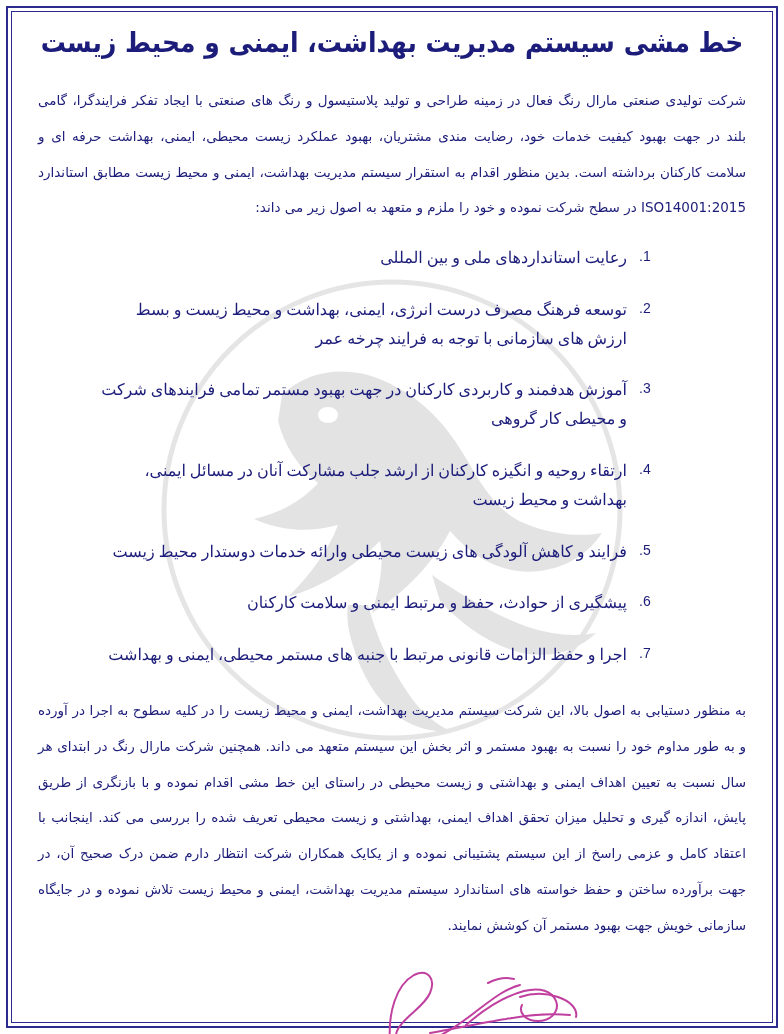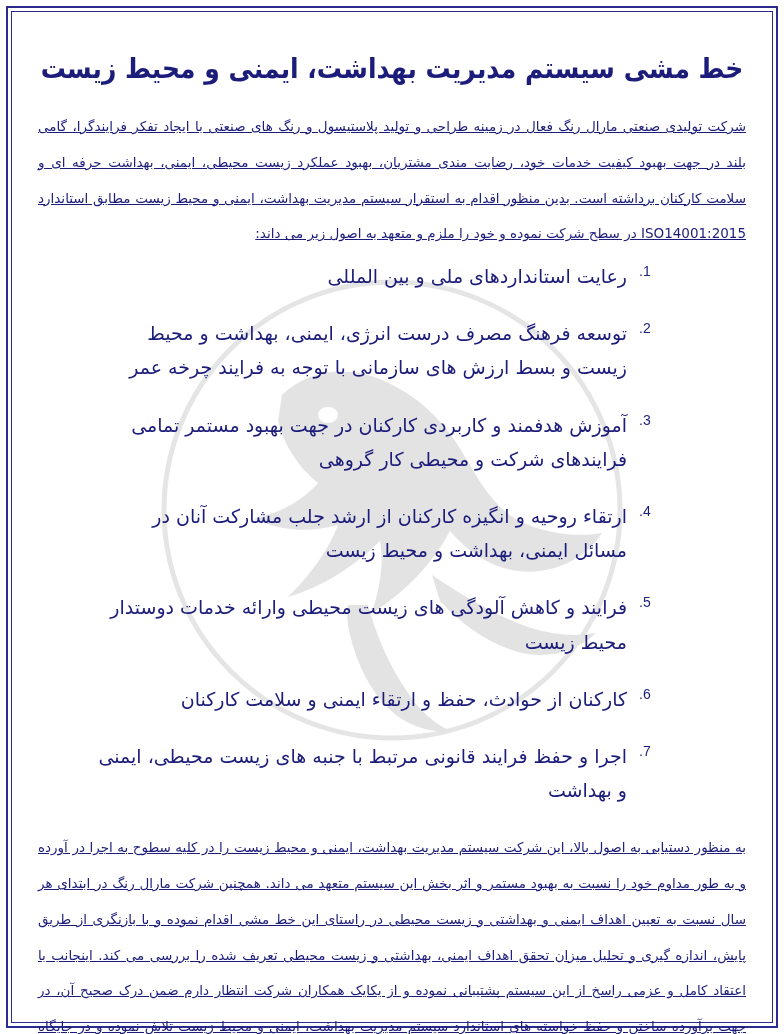--- a/index.html
+++ b/index.html
@@ -45,21 +45,21 @@
     transform: translate(-50%, -50%);
     width: 520px;
     height: 470px;
     opacity: 0.5;
     pointer-events: none;
     z-index: 0;
   }
   .content {
     position: relative;
     z-index: 2;
-    padding: 32px 34px 0 34px;
+    padding: 6px 34px 0 34px;
     box-sizing: border-box;
     height: 100%;
   }
   
   .meta {
     position: absolute;
     top: 22px;
     right: 28px;
     z-index: 3;
     text-align: right;
@@ -87,33 +87,33 @@
   
   .para {
     color: #1c1c7a;
     font-size: 13.5px;
     line-height: 2.65;
     text-align: justify;
     text-align-last: right;
     direction: rtl;
     margin: 16px 4px 0 4px;
     font-family: "DejaVu Sans", "Liberation Sans", sans-serif;
-    text-decoration: underline;
   }
   .para.first { margin-top: 26px; }
 
   
   ol.principles {
     direction: rtl;
     color: #1c1c7a;
-    font-size: 19px;
-    margin: 7px 55px 0 60px;
+    font-size: 16px;
+    margin: 18px 55px 0 60px;
     padding: 0 26px 0 0;
     list-style: none;
     counter-reset: pitem;
+    font-family: Liberation Serif, serif;
   }
   ol.principles li {
     position: relative;
     margin: 0 0 23px 0;
     line-height: 1.8;
     text-align: right;
     padding-right: 42px;
     counter-increment: pitem;
   }
   ol.principles li::before {
@@ -186,22 +186,22 @@
     <h1 class="title">خط مشی سیستم مدیریت بهداشت، ایمنی و محیط زیست</h1>
 
     <p class="para first">شرکت تولیدی صنعتی مارال رنگ فعال در زمینه طراحی و تولید پلاستیسول و رنگ های صنعتی با ایجاد تفکر فرایندگرا، گامی بلند در جهت بهبود کیفیت خدمات خود، رضایت مندی مشتریان، بهبود عملکرد زیست محیطی، ایمنی، بهداشت حرفه ای و سلامت کارکنان برداشته است. بدین منظور اقدام به استقرار سیستم مدیریت بهداشت، ایمنی و محیط زیست مطابق استاندارد ISO14001:2015 در سطح شرکت نموده و خود را ملزم و متعهد به اصول زیر می داند:</p>
 
     <ol class="principles">
       <li>رعایت استانداردهای ملی و بین المللی</li>
       <li>توسعه فرهنگ مصرف درست انرژی، ایمنی، بهداشت و محیط زیست و بسط ارزش های سازمانی با توجه به فرایند چرخه عمر</li>
       <li>آموزش هدفمند و کاربردی کارکنان در جهت بهبود مستمر تمامی فرایندهای شرکت و محیطی کار گروهی</li>
       <li>ارتقاء روحیه و انگیزه کارکنان از ارشد جلب مشارکت آنان در مسائل ایمنی، بهداشت و محیط زیست</li>
       <li>فرایند و کاهش آلودگی های زیست محیطی وارائه خدمات دوستدار محیط زیست</li>
-      <li>کارکنان از حوادث، حفظ و ارتقاء ایمنی و سلامت کارکنان</li>
-      <li>اجرا و حفظ فرایند قانونی مرتبط با جنبه های زیست محیطی، ایمنی و بهداشت</li>
+      <li>پیشگیری از حوادث، حفظ و مرتبط ایمنی و سلامت کارکنان</li>
+      <li>اجرا و حفظ الزامات قانونی مرتبط با جنبه های مستمر محیطی، ایمنی و بهداشت</li>
     </ol>
 
     <p class="para closing">به منظور دستیابی به اصول بالا، این شرکت سیستم مدیریت بهداشت، ایمنی و محیط زیست را در کلیه سطوح به اجرا در آورده و به طور مداوم خود را نسبت به بهبود مستمر و اثر بخش این سیستم متعهد می داند. همچنین شرکت مارال رنگ در ابتدای هر سال نسبت به تعیین اهداف ایمنی و بهداشتی و زیست محیطی در راستای این خط مشی اقدام نموده و با بازنگری از طریق پایش، اندازه گیری و تحلیل میزان تحقق اهداف ایمنی، بهداشتی و زیست محیطی تعریف شده را بررسی می کند. اینجانب با اعتقاد کامل و عزمی راسخ از این سیستم پشتیبانی نموده و از یکایک همکاران شرکت انتظار دارم ضمن درک صحیح آن، در جهت برآورده ساختن و حفظ خواسته های استاندارد سیستم مدیریت بهداشت، ایمنی و محیط زیست تلاش نموده و در جایگاه سازمانی خویش جهت بهبود مستمر آن کوشش نمایند.</p>
 
     <div class="sign-area">
       <svg class="signature" viewBox="0 0 230 90" xmlns="http://www.w3.org/2000/svg">
         <g fill="none" stroke="#c040a0" stroke-width="2" stroke-linecap="round">
           <path d="M20 78 C 18 50, 26 22, 44 12 C 58 5, 66 16, 60 30
                    C 54 44, 36 52, 28 66 C 22 77, 30 84, 44 82
                    C 64 79, 86 64, 104 50 C 120 38, 134 26, 150 22"></path>

